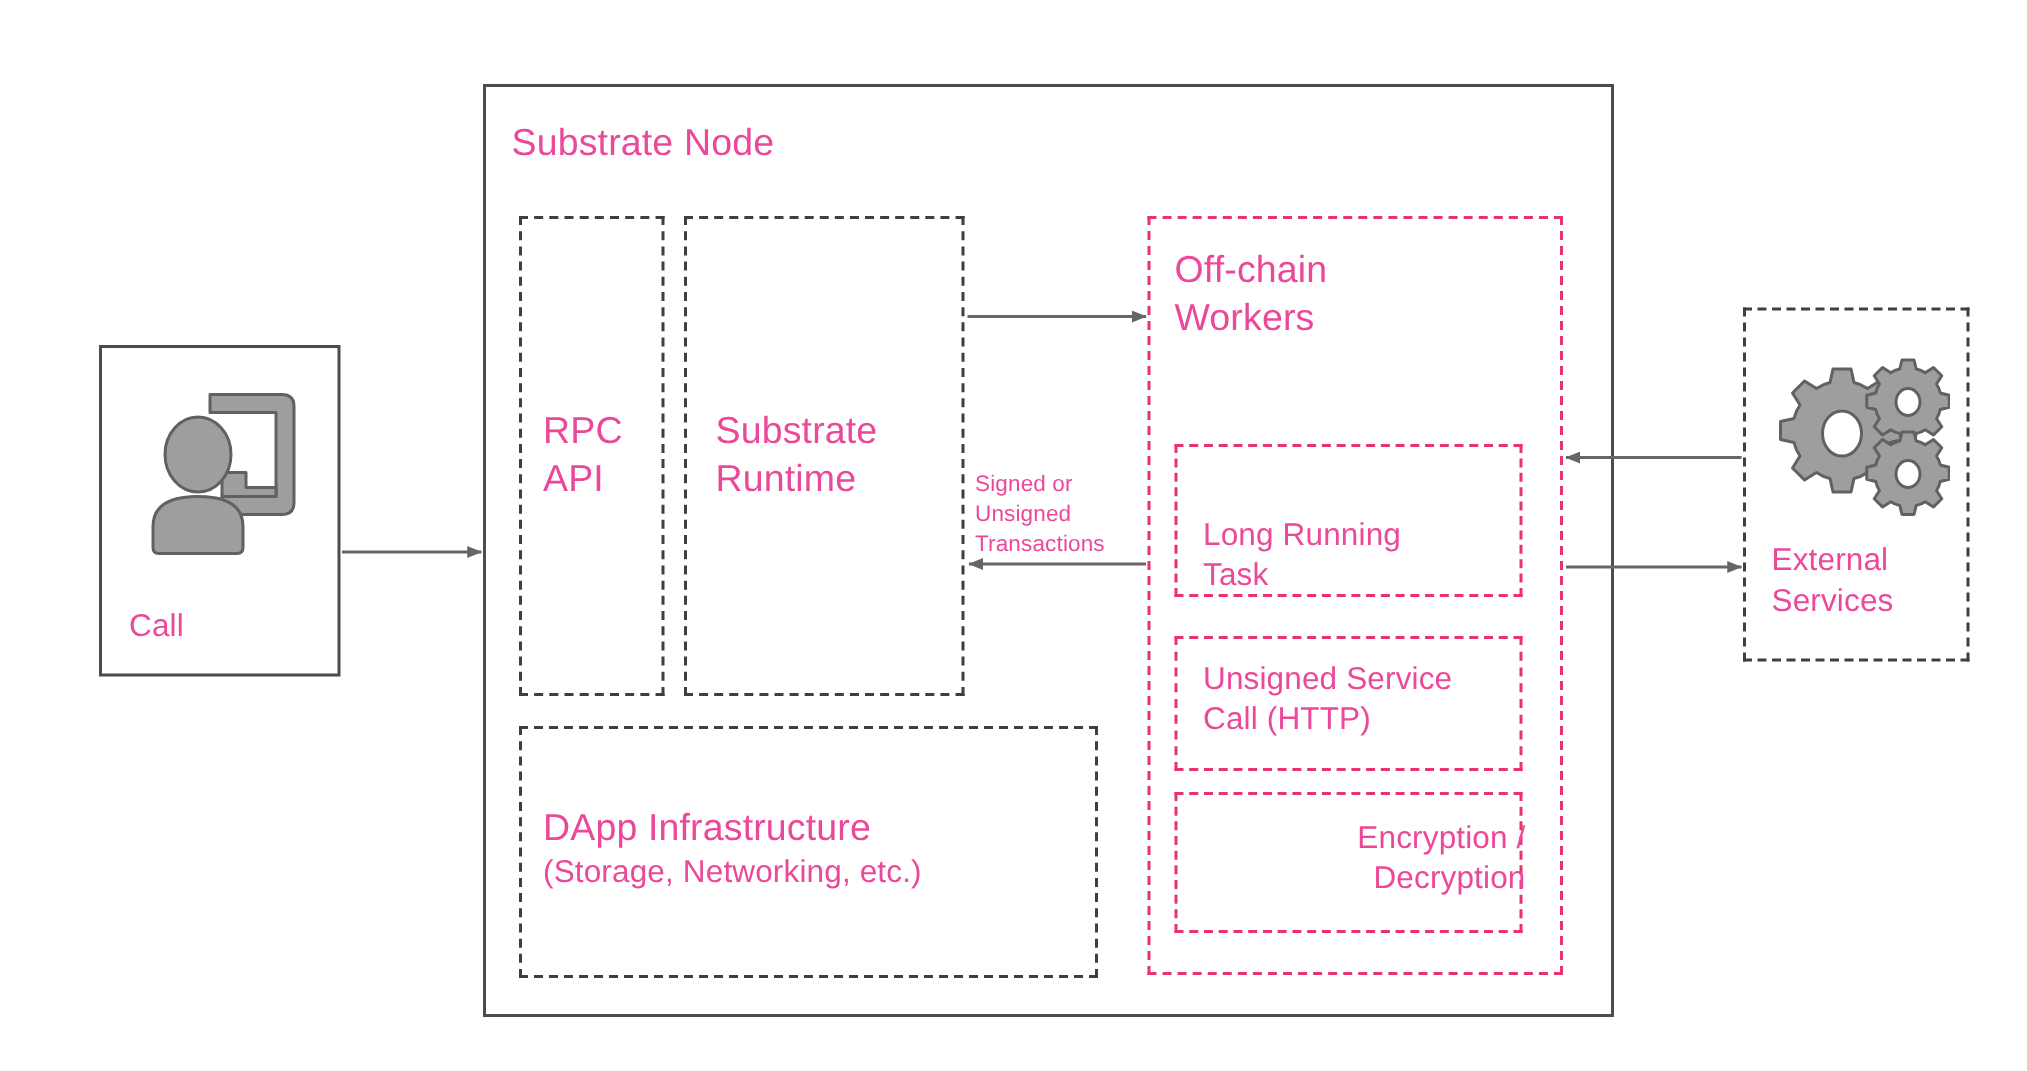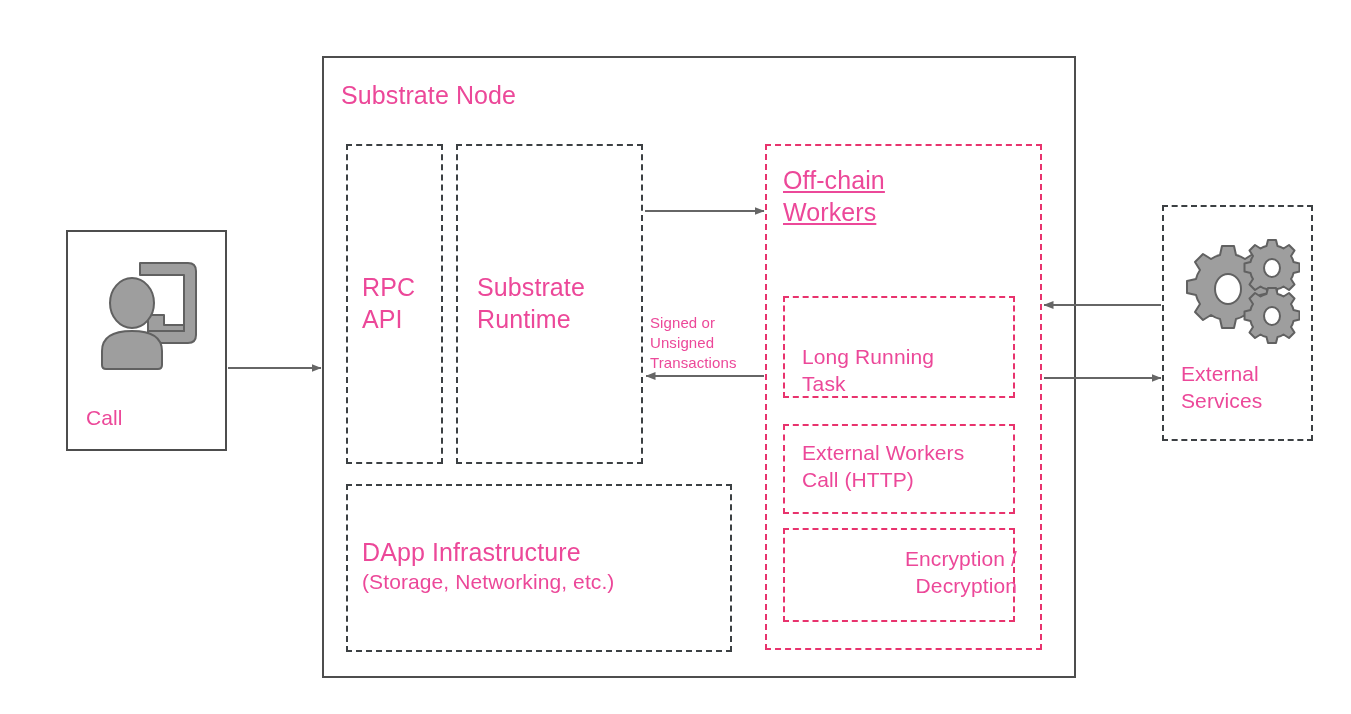--- a/index.html
+++ b/index.html
@@ -86,29 +86,29 @@
 
   <div class="box dash-dark" style="left:456px; top:144px; width:187px; height:320px;"></div>
   <div class="label t-big" style="left:477px; top:271px; width:180px;">Substrate
 Runtime</div>
 
   <div class="box dash-dark" style="left:346px; top:484px; width:386px; height:168px;"></div>
   <div class="label t-big" style="left:362px; top:536px; width:370px;">DApp Infrastructure</div>
   <div class="label t-med" style="left:362px; top:569px; width:370px;">(Storage, Networking, etc.)</div>
 
   <div class="box dash-pink" style="left:765px; top:144px; width:277px; height:506px;"></div>
-  <div class="label t-big" style="left:783px; top:164px; width:250px;text-decoration:underline;">Off-chain
+  <div class="label t-big" style="left:783px; top:164px; width:250px;">Off-chain
 Workers</div>
 
   <div class="box dash-pink" style="left:783px; top:296px; width:232px; height:102px;"></div>
   <div class="label t-med" style="left:802px; top:316px; width:215px;margin-top:28px;">Long Running
 Task</div>
 
   <div class="box dash-pink" style="left:783px; top:424px; width:232px; height:90px;"></div>
-  <div class="label t-med" style="left:802px; top:440px; width:215px;">External Workers
+  <div class="label t-med" style="left:802px; top:440px; width:215px;">Unsigned Service
 Call (HTTP)</div>
 
   <div class="box dash-pink" style="left:783px; top:528px; width:232px; height:94px;"></div>
   <div class="label t-med" style="left:802px; top:546px; width:215px;text-align:right;">Encryption /
 Decryption</div>
 
   <div class="box dash-dark" style="left:1162px; top:205px; width:151px; height:236px;"></div>
 
   <div class="icon-wrap" style="left:1180px; top:234px; width:120px; height:110px;">
     <svg width="120" height="110" viewBox="0 0 120 110">

